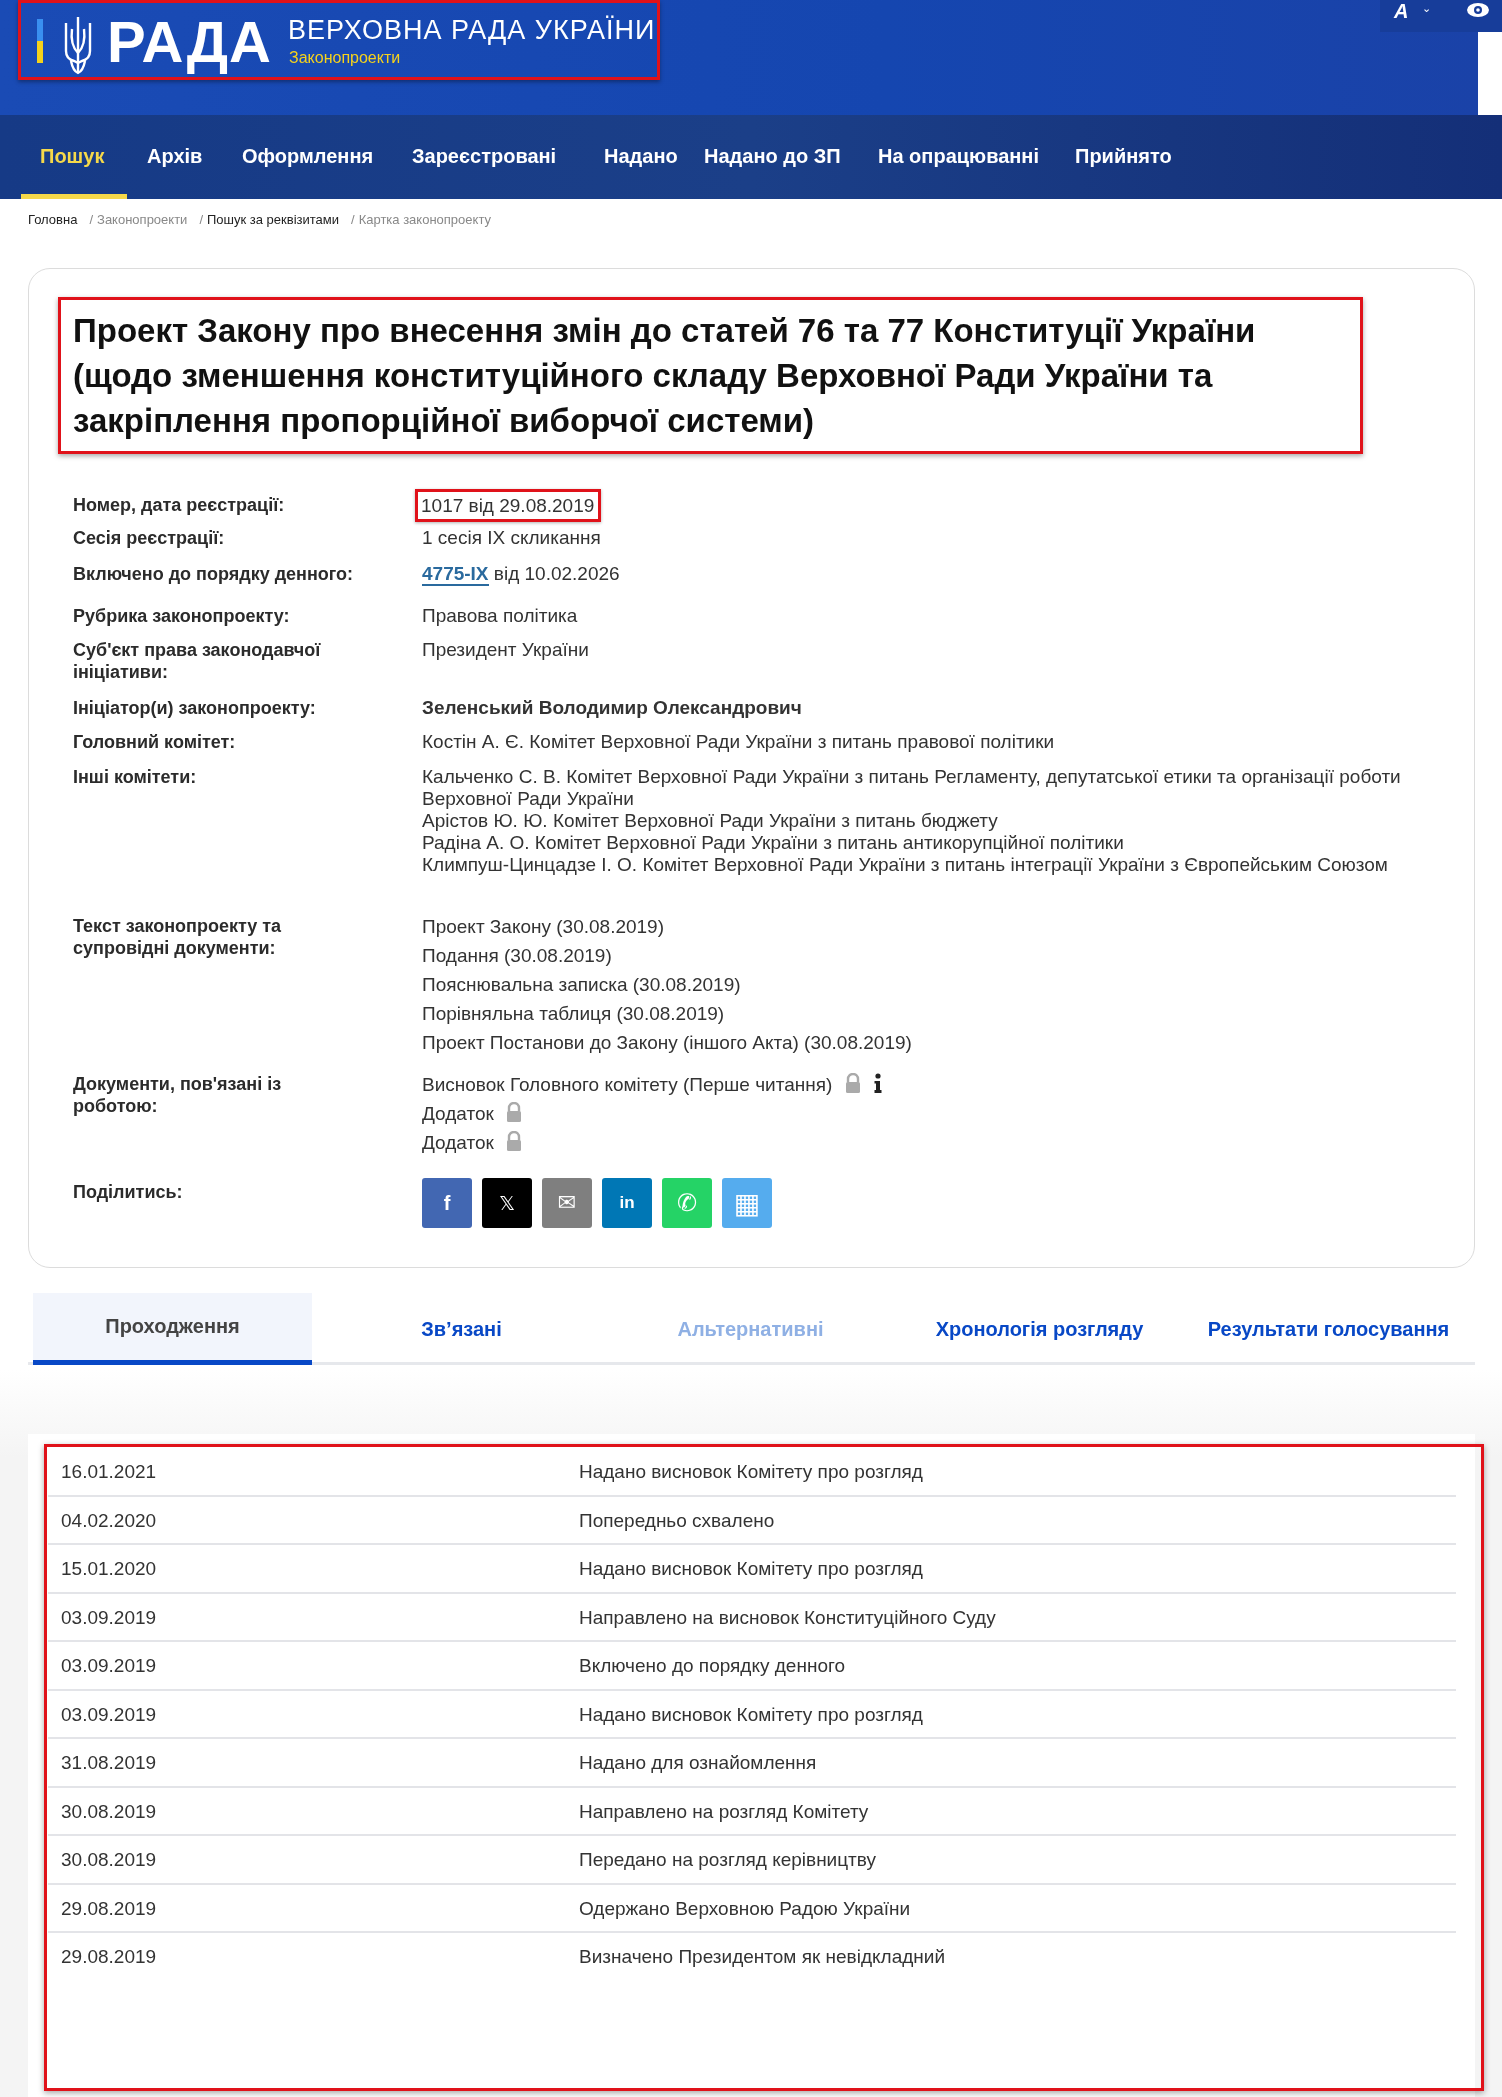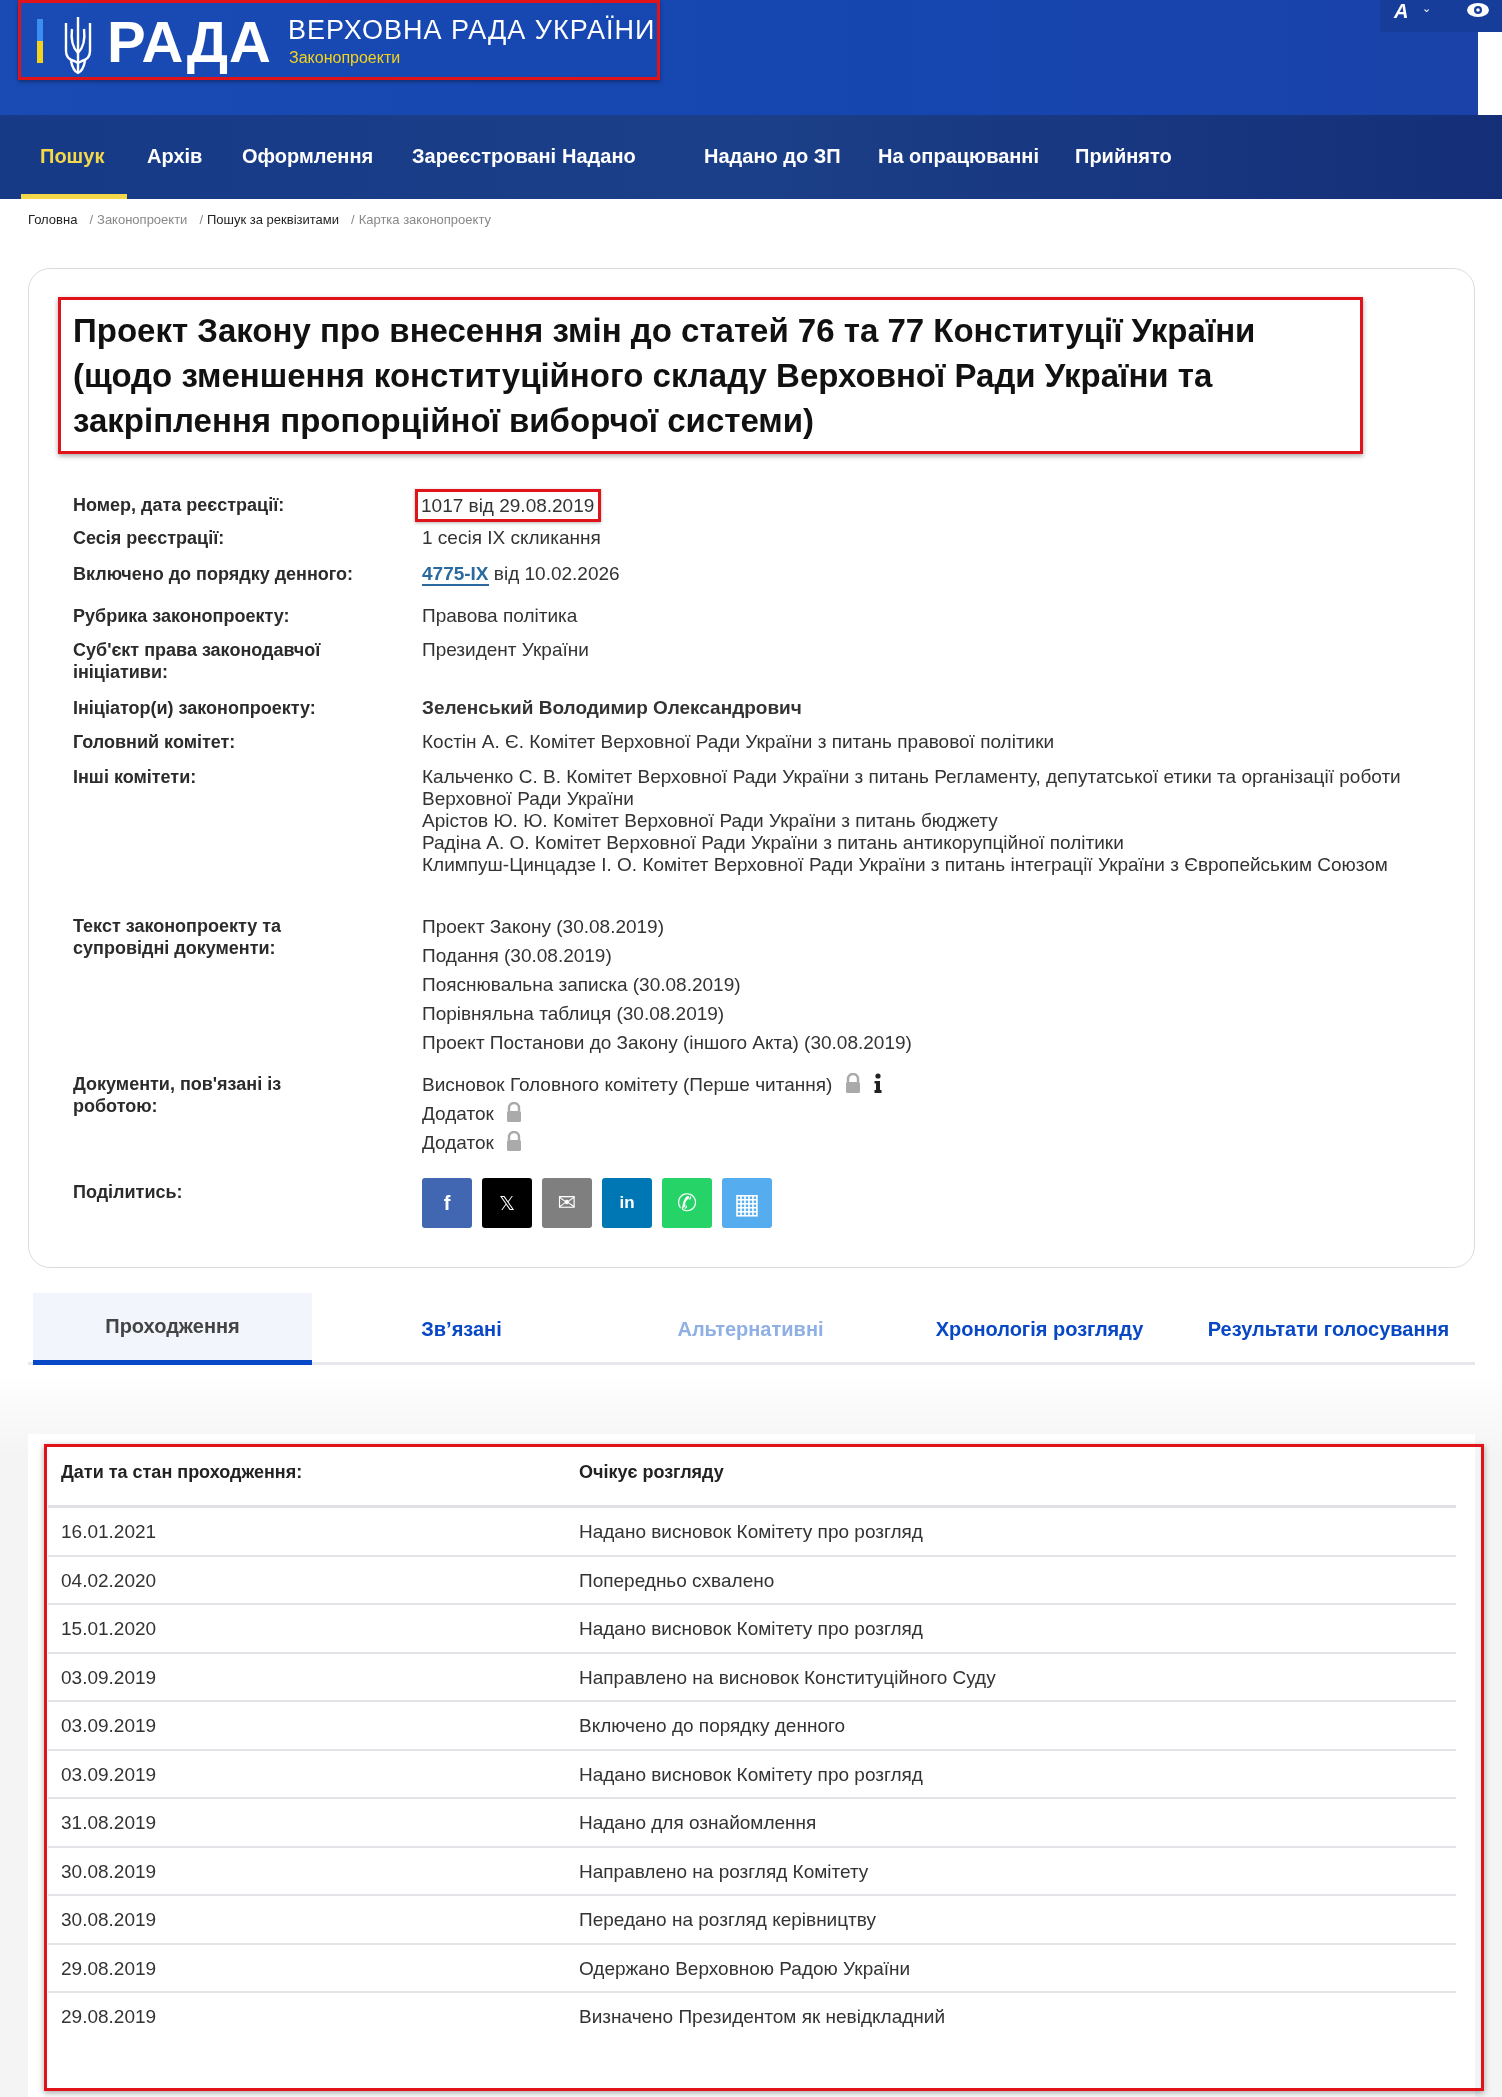--- a/index.html
+++ b/index.html
@@ -106,21 +106,21 @@
       <circle cx="12" cy="8" r="1.8" fill="#fff"></circle>
     </svg>
   </div>
 </div>
 
 <div class="navbar">
   <div class="nav-item active" style="left:40px">Пошук</div>
   <div class="nav-item" style="left:147px">Архів</div>
   <div class="nav-item" style="left:242px">Оформлення</div>
   <div class="nav-item" style="left:412px">Зареєстровані</div>
-  <div class="nav-item" style="left:562px">Надано</div>
+  <div class="nav-item" style="left:604px">Надано</div>
   <div class="nav-item" style="left:704px">Надано до ЗП</div>
   <div class="nav-item" style="left:878px">На опрацюванні</div>
   <div class="nav-item" style="left:1075px">Прийнято</div>
   <div class="nav-underline"></div>
 </div>
 
 <div class="breadcrumb">
   <span class="bc-link">Головна</span><span class="bc-sep">/</span><span class="bc-muted">Законопроекти</span><span class="bc-sep">/</span><span class="bc-link">Пошук за реквізитами</span><span class="bc-sep">/</span><span class="bc-muted">Картка законопроекту</span>
 </div>
 
@@ -238,24 +238,20 @@
   <div class="tab" style="left:294px;color:#0848c6">Зв’язані</div>
   <div class="tab" style="left:872px;color:#0848c6">Хронологія розгляду</div>
   <div class="tab" style="left:583px;color:#8fb0e4">Альтернативні</div>
   <div class="tab" style="left:1161px;color:#0848c6">Результати голосування</div>
 </div>
 
 <div class="tbl-bg"></div>
 <div class="tbl-panel"></div>
 <div class="tbl-red"></div>
 <div class="tbl">
-  <div class="tr head">
-    <div class="td1">Дати та стан проходження:</div>
-    <div class="td2">Очікує розгляду</div>
-  </div>
   <div class="tr">
       <div class="td1">16.01.2021</div>
       <div class="td2">Надано висновок Комітету про розгляд</div>
     </div>
   <div class="tr">
       <div class="td1">04.02.2020</div>
       <div class="td2">Попередньо схвалено</div>
     </div>
   <div class="tr">
       <div class="td1">15.01.2020</div>

